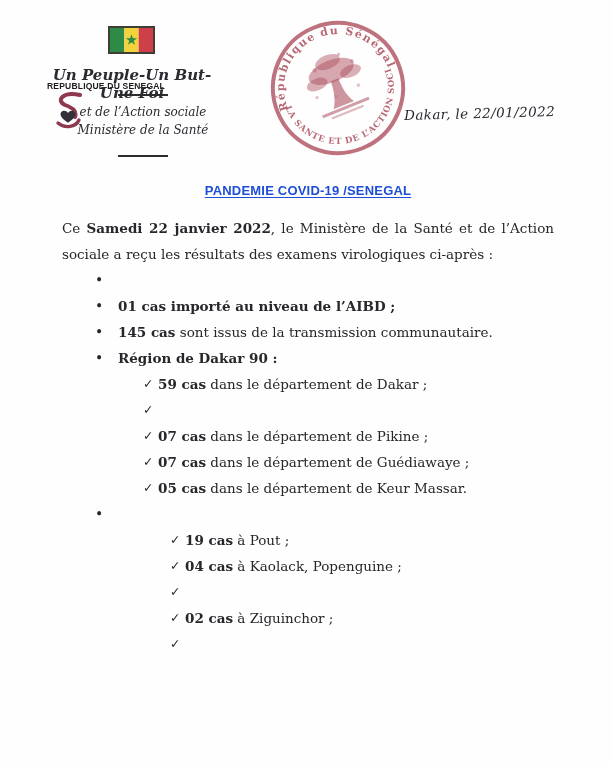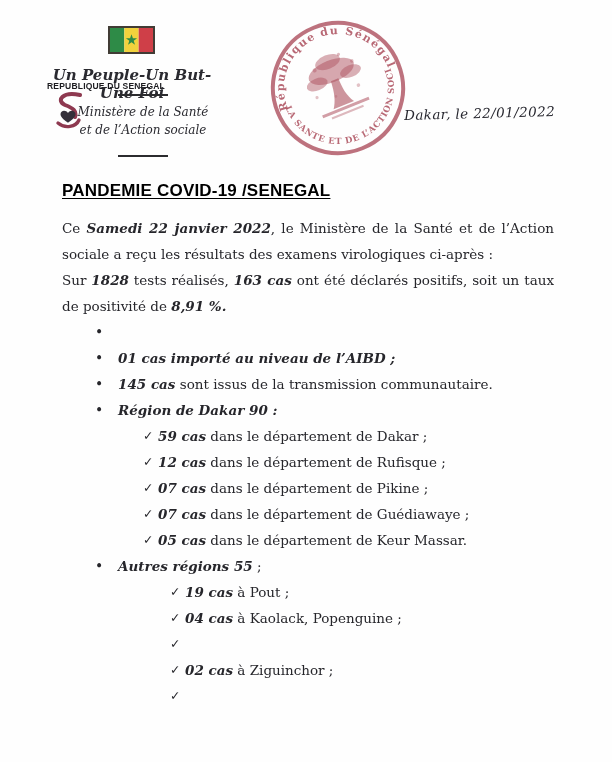--- a/index.html
+++ b/index.html
@@ -31,28 +31,28 @@
   .stampg{transform:rotate(-22deg);transform-origin:75px 75px;}
   .st-top{font-family:"DejaVu Serif",serif;font-weight:bold;font-size:11px;letter-spacing:1.4px;}
   .st-bot{font-family:"DejaVu Serif",serif;font-weight:bold;font-size:8.5px;letter-spacing:.7px;}
   .dateline{
     position:absolute;left:404px;top:105px;font-style:italic;font-size:13.5px;
     letter-spacing:.4px;color:#26262e;transform:rotate(-1.5deg);white-space:nowrap;
   }
   
   .doc{position:absolute;left:62px;top:183px;width:492px;font-size:13.5px;line-height:26px;}
   .h1,.h2{
-    text-align:left;font-family:"Liberation Sans",sans-serif;font-weight:bold;
-    font-size:17px;line-height:16px;text-decoration:underline;
-    text-underline-offset:2px;color:#000000;letter-spacing:.2px;
+    text-align:center;font-family:"Liberation Sans",sans-serif;font-weight:bold;
+    font-size:13px;line-height:16px;text-decoration:underline;
+    text-underline-offset:2px;color:#1d4ed8;letter-spacing:.2px;
   }
   .h1{margin:0 0 16px 0}
   .h2{margin:0 0 12px 0}
   .para{margin:0;text-align:justify;}
-  .bold{font-weight:bold;font-style:italic;}
+  .bold{font-weight:bold;}
   .row{display:flex;}
   .lvl1{padding-left:33px}
   .lvl2{padding-left:81px}
   .lvl3{padding-left:108px}
   .marker{flex:none;}
   .lvl1 .marker{width:23px;font-size:14px;}
   .lvl2 .marker,.lvl3 .marker{width:15px;font-size:12.5px;}
   .txt{flex:1;}
 </style>
 </head>
@@ -75,22 +75,22 @@
 
     <div class="rule rule1"></div>
 
     <svg class="mlogo" viewBox="0 0 34 40">
       <path d="M28 4 C10 0 4 10 13 14 C21 17 25 20 23 26" fill="none" stroke="#8e3950" stroke-width="4" stroke-linecap="round"></path>
       <path d="M6 32 C13 38 24 36 27 29" fill="none" stroke="#8e3950" stroke-width="3.4" stroke-linecap="round"></path>
       <path d="M16 22 c-2-3.6-7.5-3-7.5 1.2 c0 3.6 5.3 6.6 7.5 8.6 c2.2-2 7.5-5 7.5-8.6 c0-4.2-5.5-4.8-7.5-1.2 z" fill="#34303a"></path>
     </svg>
 
     <div class="ministry">
+      <div>et de l’Action sociale</div>
       <div>Ministère de la Santé</div>
-      <div>et de l’Action sociale</div>
     </div>
 
     <div class="rule rule2"></div>
 
     <svg class="stamp" viewBox="0 0 150 150">
       <g class="stampg">
         <circle cx="75" cy="75" r="65" fill="none" stroke-width="4" opacity=".8" stroke="#a23848"></circle>
         <path id="arcTop" d="M 21 75 A 54 54 0 1 1 129 75" fill="none"></path>
         <path id="arcBot" d="M 19 75 A 56 56 0 0 0 131 75" fill="none"></path>
         <text class="st-top" opacity=".85" fill="#a23848">
@@ -116,21 +116,20 @@
         </g>
       </g>
     </svg>
 
     <div class="dateline">Dakar, le 22/01/2022</div>
   </header>
 
   <main class="doc">
     <div class="h1">PANDEMIE COVID-19 /SENEGAL</div>
     <p class="para"><span>Ce </span><span class="bold">Samedi 22 janvier 2022</span><span>, le Ministère de la Santé et de l’Action sociale a reçu les résultats des examens virologiques ci-après :</span></p>
-    <p class="para"><span>Sur </span><span class="bold">1828</span><span> tests réalisés, </span><span class="bold">163 cas</span><span> ont été déclarés positifs, soit un taux de positivité de </span><span class="bold">8,91 %.</span></p>
     <div>
         <div class="row lvl1">
           <span class="marker">•</span>
         </div>
         <div class="row lvl1">
           <span class="marker">•</span>
           <span class="txt"><span class="bold">01 cas importé au niveau de l’AIBD ;</span></span>
         </div>
         <div class="row lvl1">
           <span class="marker">•</span>
@@ -139,37 +138,35 @@
         <div class="row lvl1">
           <span class="marker">•</span>
           <span class="txt"><span class="bold">Région de Dakar 90 :</span></span>
         </div>
         <div class="row lvl2">
           <span class="marker">✓</span>
           <span class="txt"><span class="bold">59 cas</span><span> dans le département de Dakar ;</span></span>
         </div>
         <div class="row lvl2">
           <span class="marker">✓</span>
-          <span class="txt"><span class="bold">12 cas</span><span> dans le département de Rufisque ;</span></span>
         </div>
         <div class="row lvl2">
           <span class="marker">✓</span>
           <span class="txt"><span class="bold">07 cas</span><span> dans le département de Pikine ;</span></span>
         </div>
         <div class="row lvl2">
           <span class="marker">✓</span>
           <span class="txt"><span class="bold">07 cas</span><span> dans le département de Guédiawaye ;</span></span>
         </div>
         <div class="row lvl2">
           <span class="marker">✓</span>
           <span class="txt"><span class="bold">05 cas</span><span> dans le département de Keur Massar.</span></span>
         </div>
         <div class="row lvl1">
           <span class="marker">•</span>
-          <span class="txt"><span class="bold">Autres régions 55</span><span> ;</span></span>
         </div>
         <div class="row lvl3">
           <span class="marker">✓</span>
           <span class="txt"><span class="bold">19 cas</span><span> à Pout ;</span></span>
         </div>
         <div class="row lvl3">
           <span class="marker">✓</span>
           <span class="txt"><span class="bold">04 cas</span><span> à Kaolack, Popenguine ;</span></span>
         </div>
         <div class="row lvl3">

